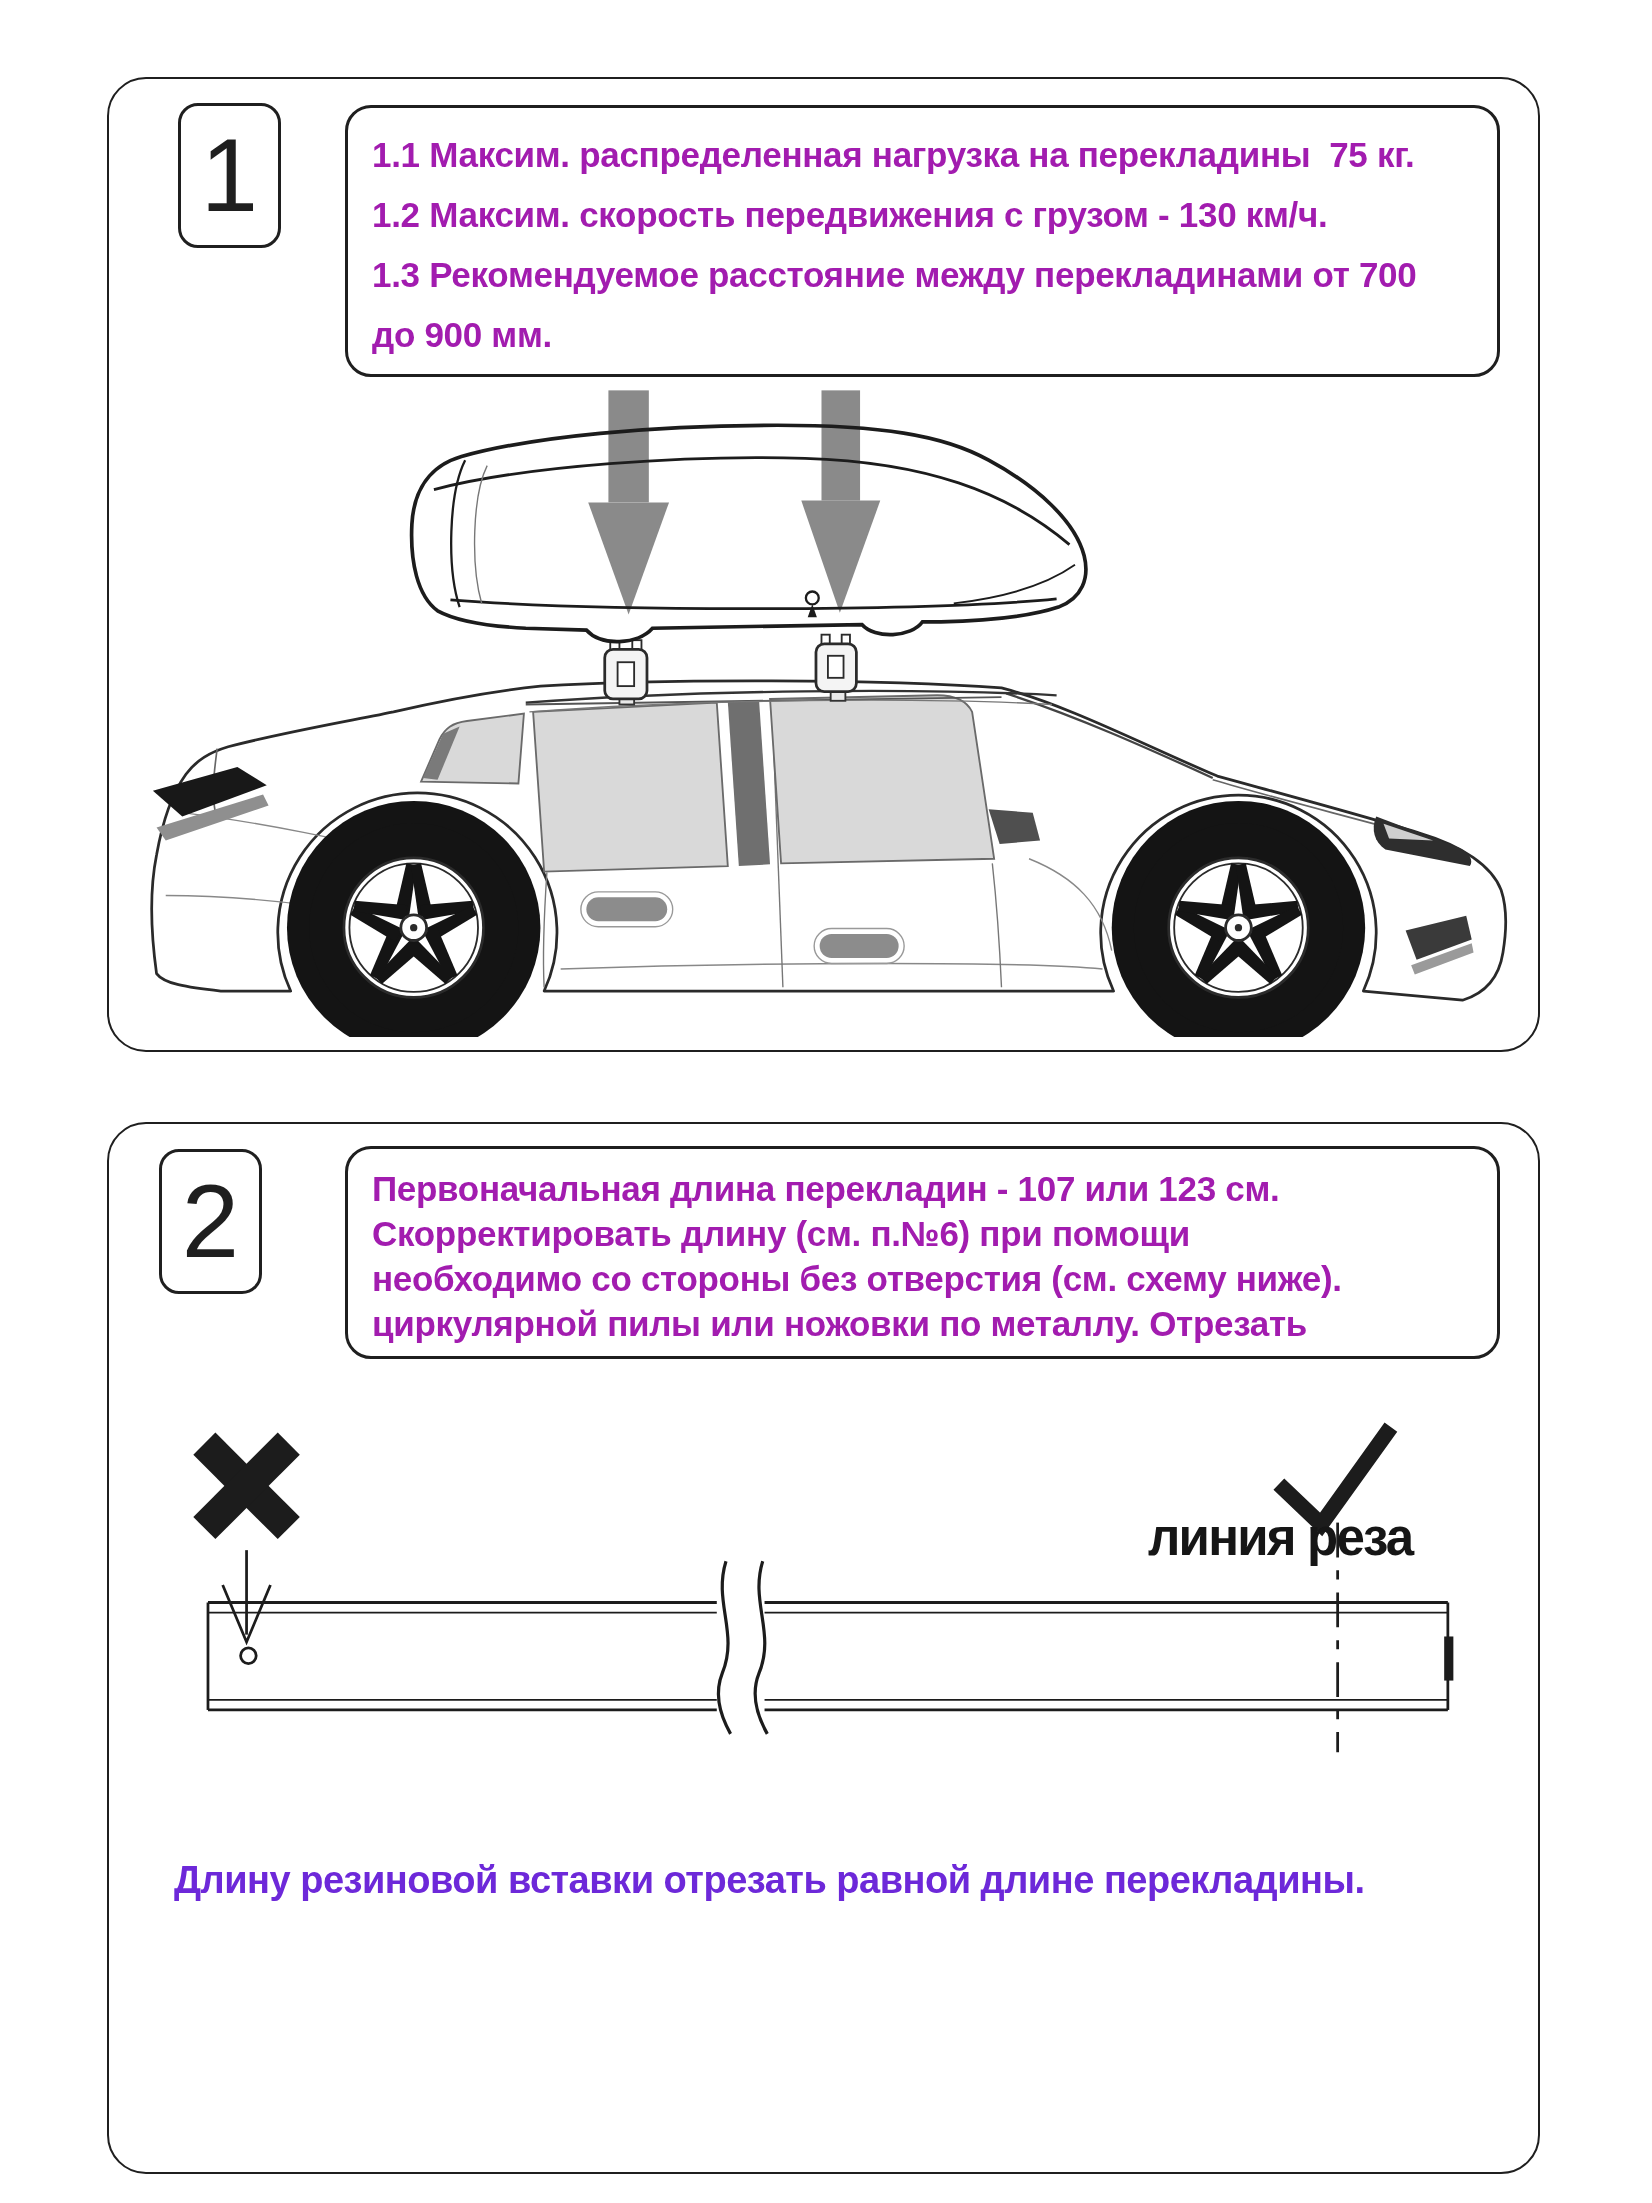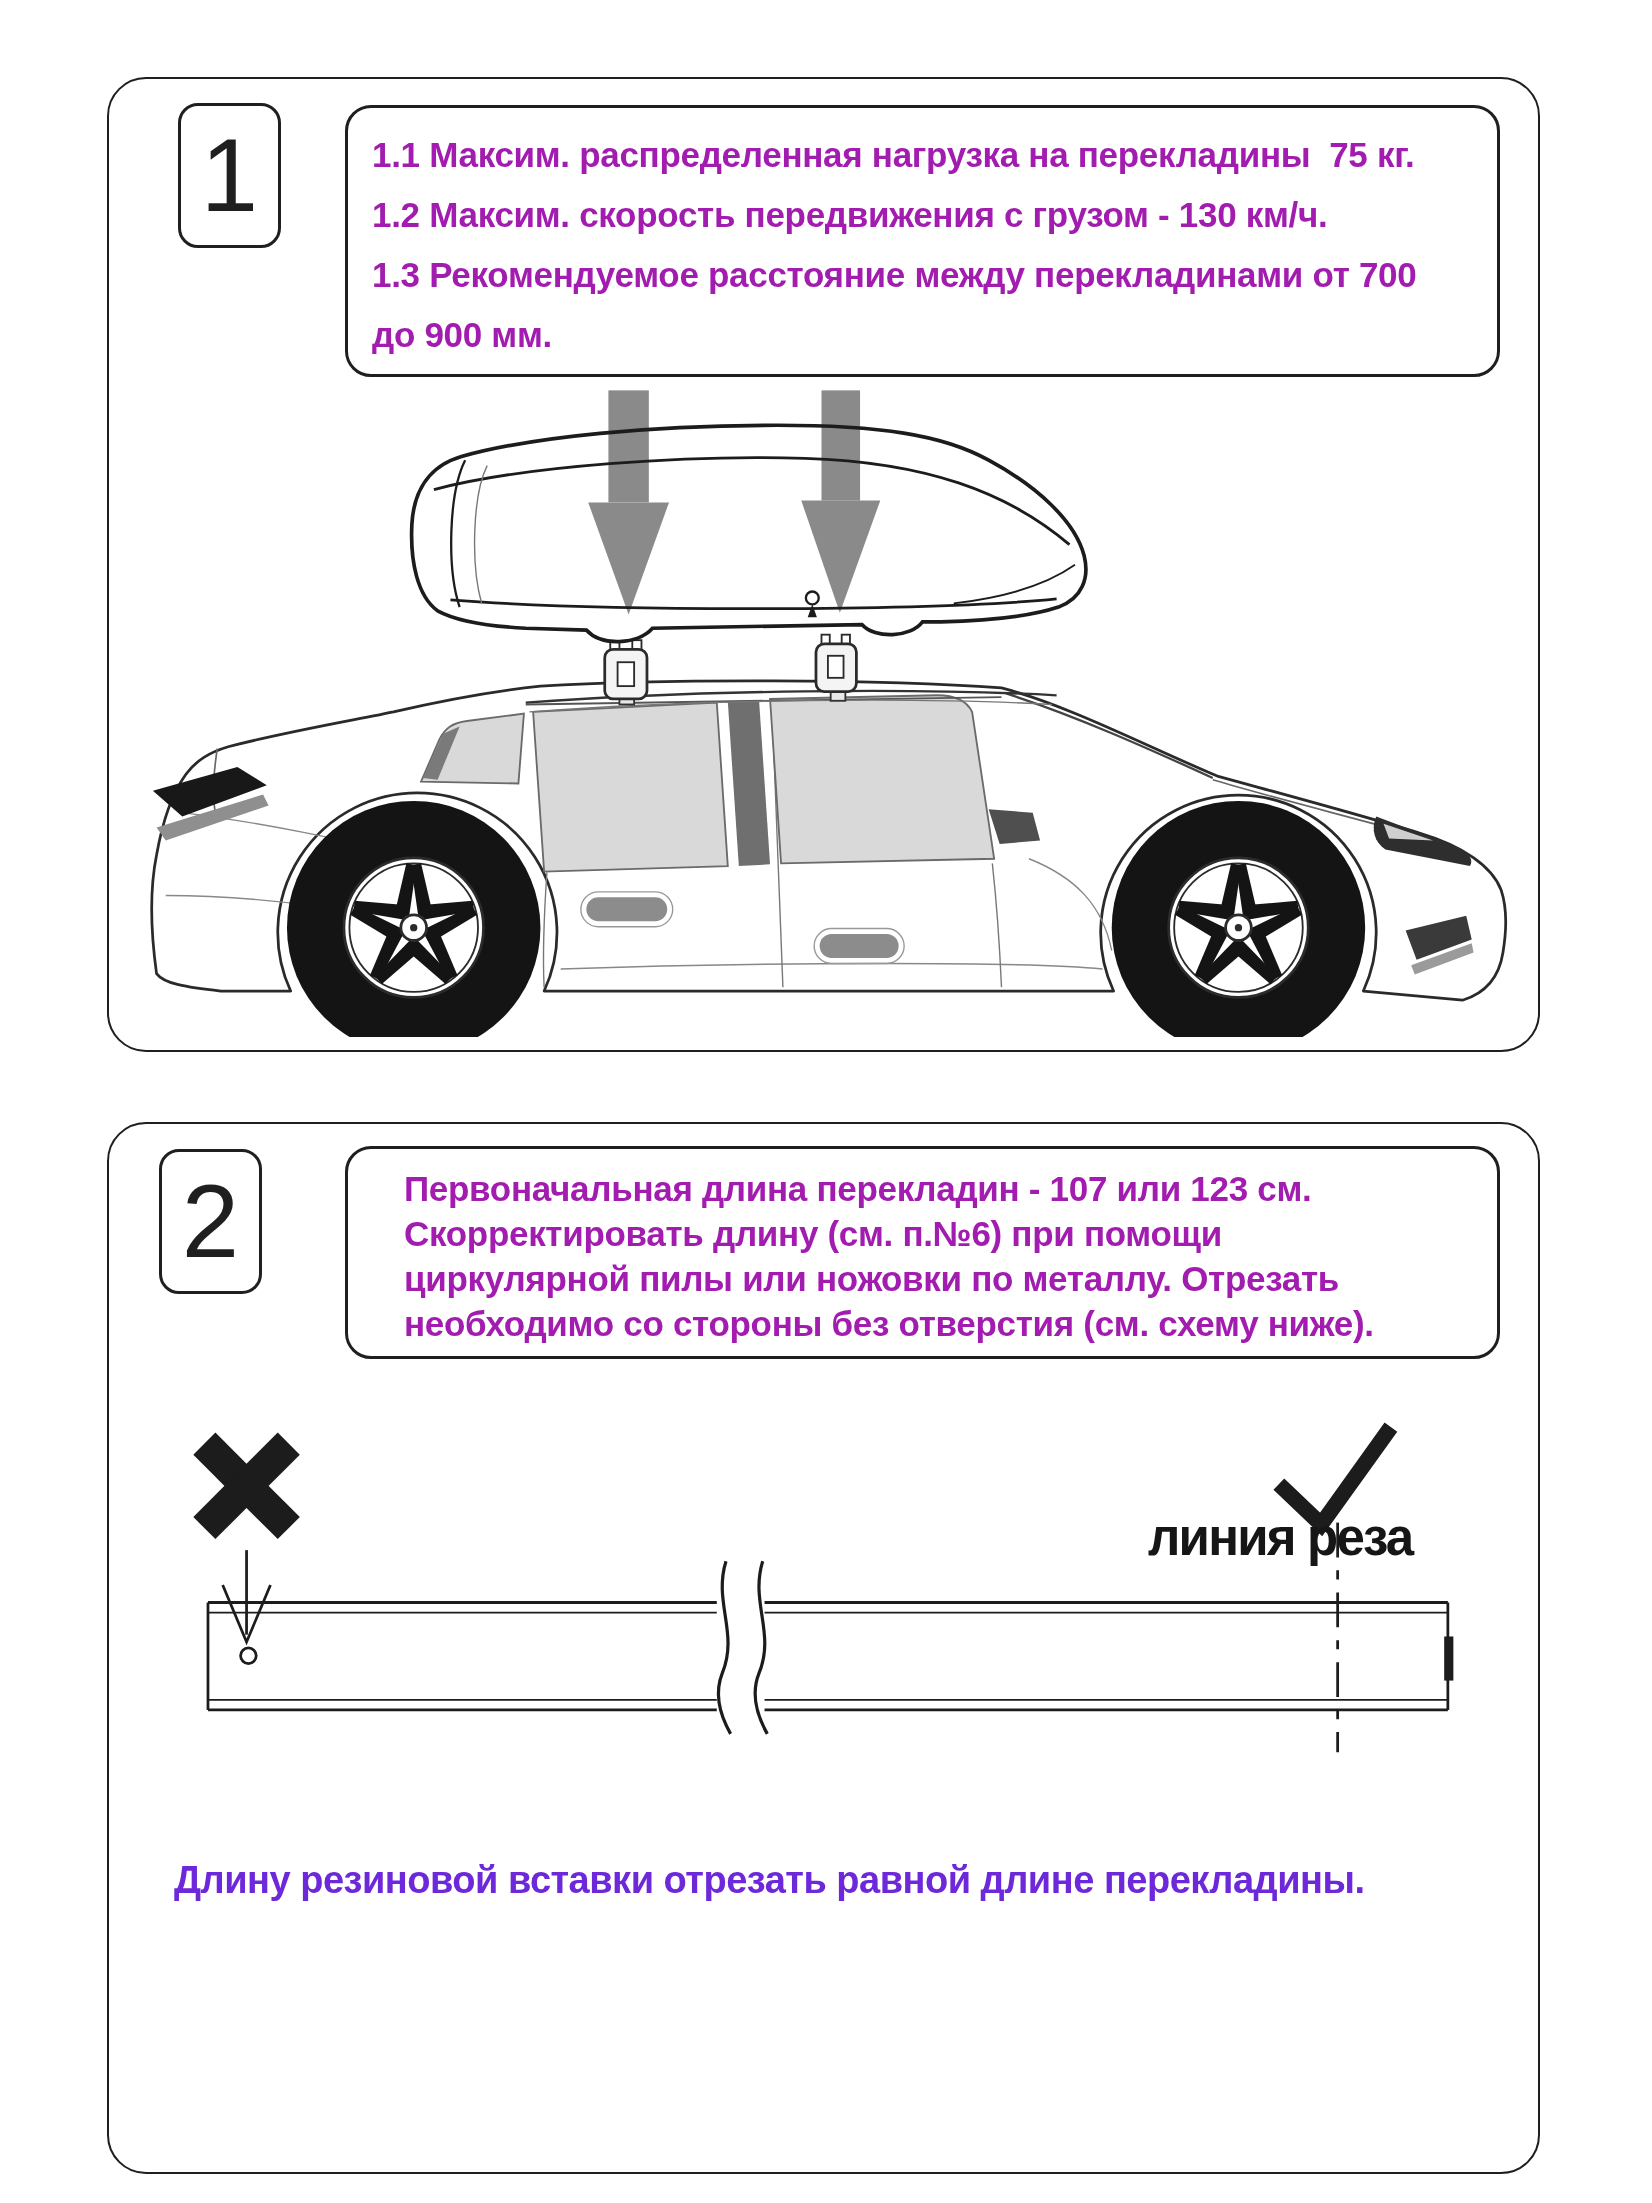--- a/index.html
+++ b/index.html
@@ -23,21 +23,21 @@
   .textbox{
     position:absolute;border:3.7px solid #1f1f1f;border-radius:26px;background:#fff;
     box-sizing:border-box;left:345px;width:1155px;padding:16.5px 24px;
   }
   .textbox.t1{top:105px;height:272px;}
   .textbox.t2{top:1146px;height:213px;}
   .box-line{
     font-weight:700;color:#a21caf;white-space:pre;letter-spacing:-0.3px;
   }
   .t1 .box-line{font-size:35px;line-height:60px;}
-  .t2 .box-line{font-size:35px;line-height:45px;margin-left:32px;}
+  .t2 .box-line{font-size:35px;line-height:45px;}
   .illu{position:absolute;}
   .car-illu{left:129px;top:381px;width:1396px;height:680px;}
   .cut-illu{left:129px;top:1405px;width:1396px;height:395px;}
   .cut-label{
     position:absolute;left:1148px;top:1508px;width:327px;text-align:left;
     font-size:51px;font-weight:700;letter-spacing:-1.8px;color:#161616;
   }
   .note-line{
     position:absolute;left:174px;top:1859px;width:1322px;
     font-size:38px;font-weight:700;letter-spacing:-0.5px;color:#6d28d9;white-space:pre;
@@ -196,22 +196,22 @@
 
   <div class="panel panel2"></div>
 
   <div class="badge b2">
     <span>2</span>
   </div>
 
   <div class="textbox t2">
     <div class="box-line">Первоначальная длина перекладин - 107 или 123 см.</div>
     <div class="box-line">Скорректировать длину (см. п.№6) при помощи</div>
+    <div class="box-line">необходимо со стороны без отверстия (см. схему ниже).</div>
     <div class="box-line">циркулярной пилы или ножовки по металлу. Отрезать</div>
-    <div class="box-line">необходимо со стороны без отверстия (см. схему ниже).</div>
   </div>
 
   <div class="illu cut-illu">
   <svg width="1396" height="395" viewBox="0 0 1520 430" xmlns="http://www.w3.org/2000/svg">
 
     <g transform="translate(128,88)" fill="#1c1c1c">
       <rect x="-65" y="-17" width="130" height="34" transform="rotate(45)"></rect>
       <rect x="-65" y="-17" width="130" height="34" transform="rotate(-45)"></rect>
     </g>
 

